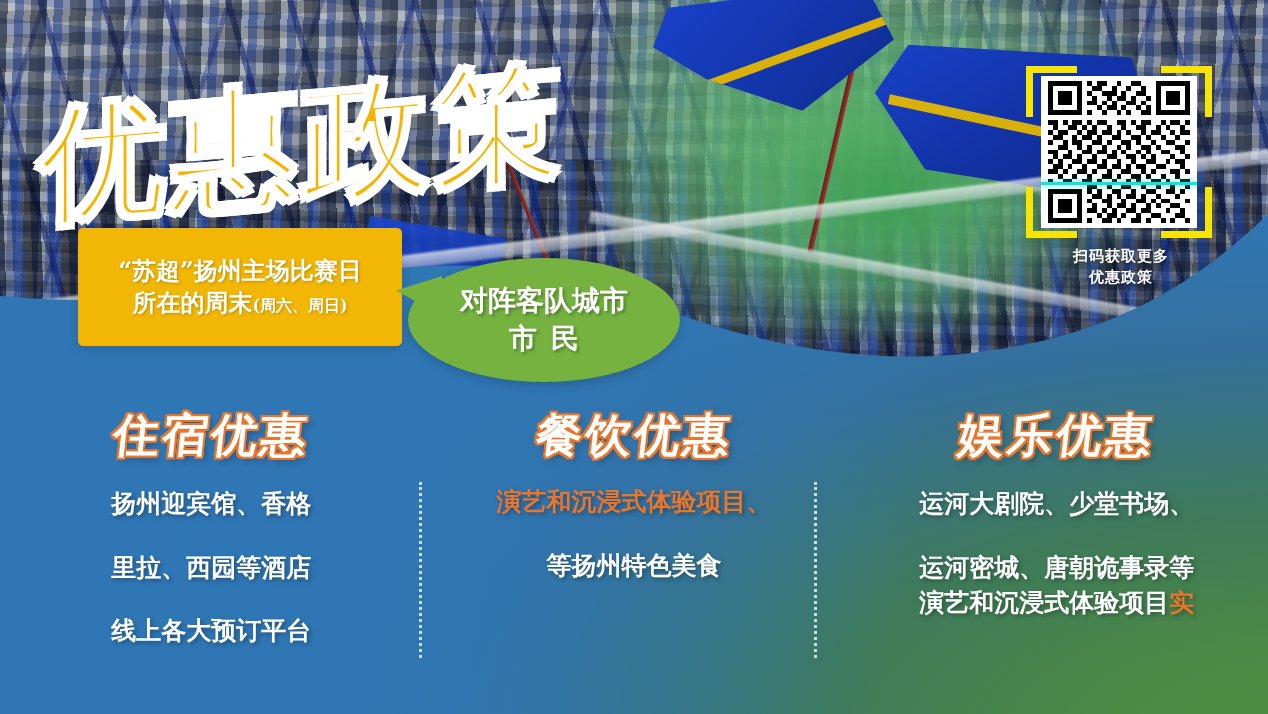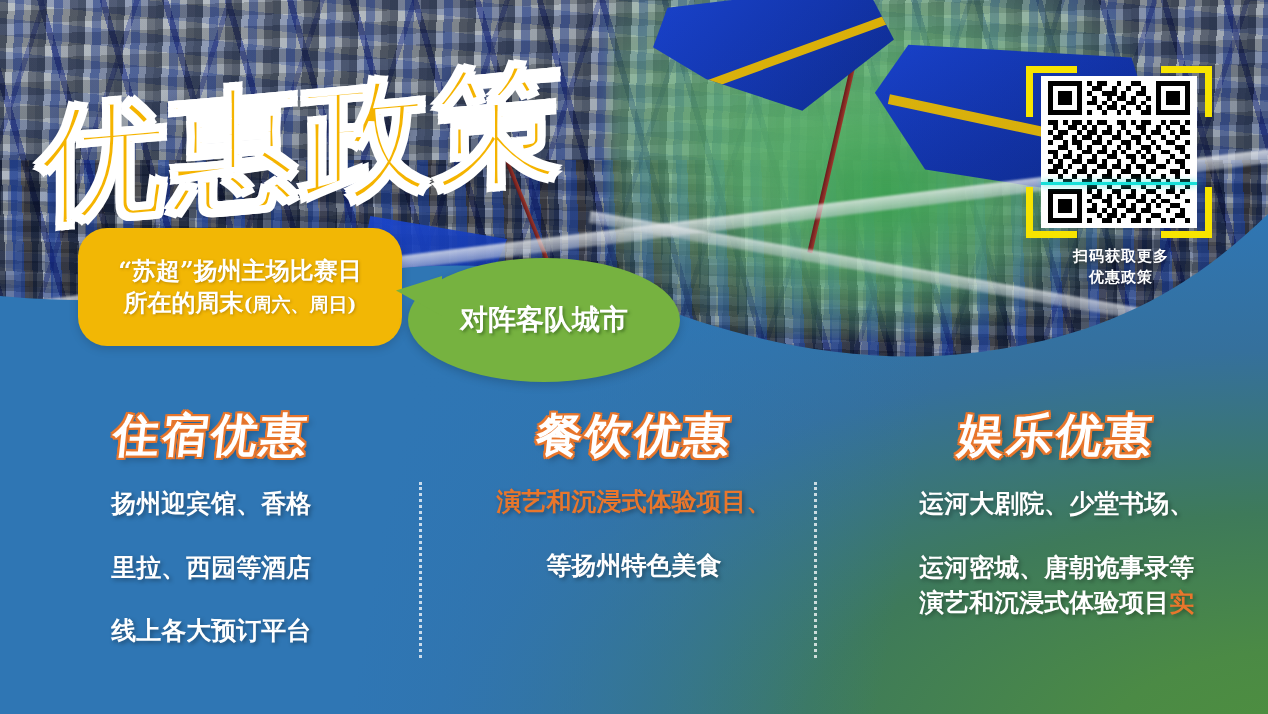--- a/index.html
+++ b/index.html
@@ -100,31 +100,31 @@
     text-shadow:
       3px 3px 0 #ffffff, -3px -3px 0 #ffffff, 3px -3px 0 #ffffff, -3px 3px 0 #ffffff,
       0 0 14px rgba(0,0,0,.25);
     white-space:nowrap;
     -webkit-text-stroke:2px #ffffff;
   }
 
   
   .yellow-box{
     position:absolute;left:78px;top:228px;width:324px;height:118px;
-    background:#F2B705;border-radius:29px;
+    background:#F2B705;border-radius:5px;
     display:flex;flex-direction:column;align-items:center;justify-content:center;
     box-shadow:0 3px 10px rgba(0,0,0,.15);
   }
   .yellow-box .yb-line{
     color:#ffffff;font-size:24px;line-height:1.32;font-weight:700;
     font-family:"DejaVu Serif",serif;
     text-shadow:1px 1px 3px rgba(120,80,0,.45);
     white-space:nowrap;
   }
-  .yellow-box .small{font-size:19px;}
+  .yellow-box .small{font-size:16px;}
 
   
   .green-badge{
     position:absolute;left:408px;top:258px;width:272px;height:124px;
     background:#76b240;border-radius:50%;
     display:flex;flex-direction:column;align-items:center;justify-content:center;
     box-shadow:0 3px 10px rgba(0,0,0,.18);
   }
   .green-badge .gb-line{
     color:#ffffff;font-size:28px;line-height:1.35;font-weight:700;
@@ -217,20 +217,21 @@
   <div class="headline">优惠政策</div>
 
   <div class="yellow-box">
     <div class="yb-line">“苏超”扬州主场比赛日</div>
     <div class="yb-line"><span>所在的周末</span><span class="small">(周六、周日)</span></div>
   </div>
 
   <div class="green-badge">
     <div class="gb-tail"></div>
     <div class="gb-line">对阵客队城市</div>
+    <div class="gb-line spaced">市民</div>
   </div>
 
   <div class="qr-block">
     <div class="qr-frame">
       <div class="qr-corner qc-tl"></div>
       <div class="qr-corner qc-tr"></div>
       <div class="qr-corner qc-bl"></div>
       <div class="qr-corner qc-br"></div>
       <div class="qr-img">
         <svg viewBox="0 0 29 29" width="100%" height="100%" shape-rendering="crispEdges" aria-hidden="true">

